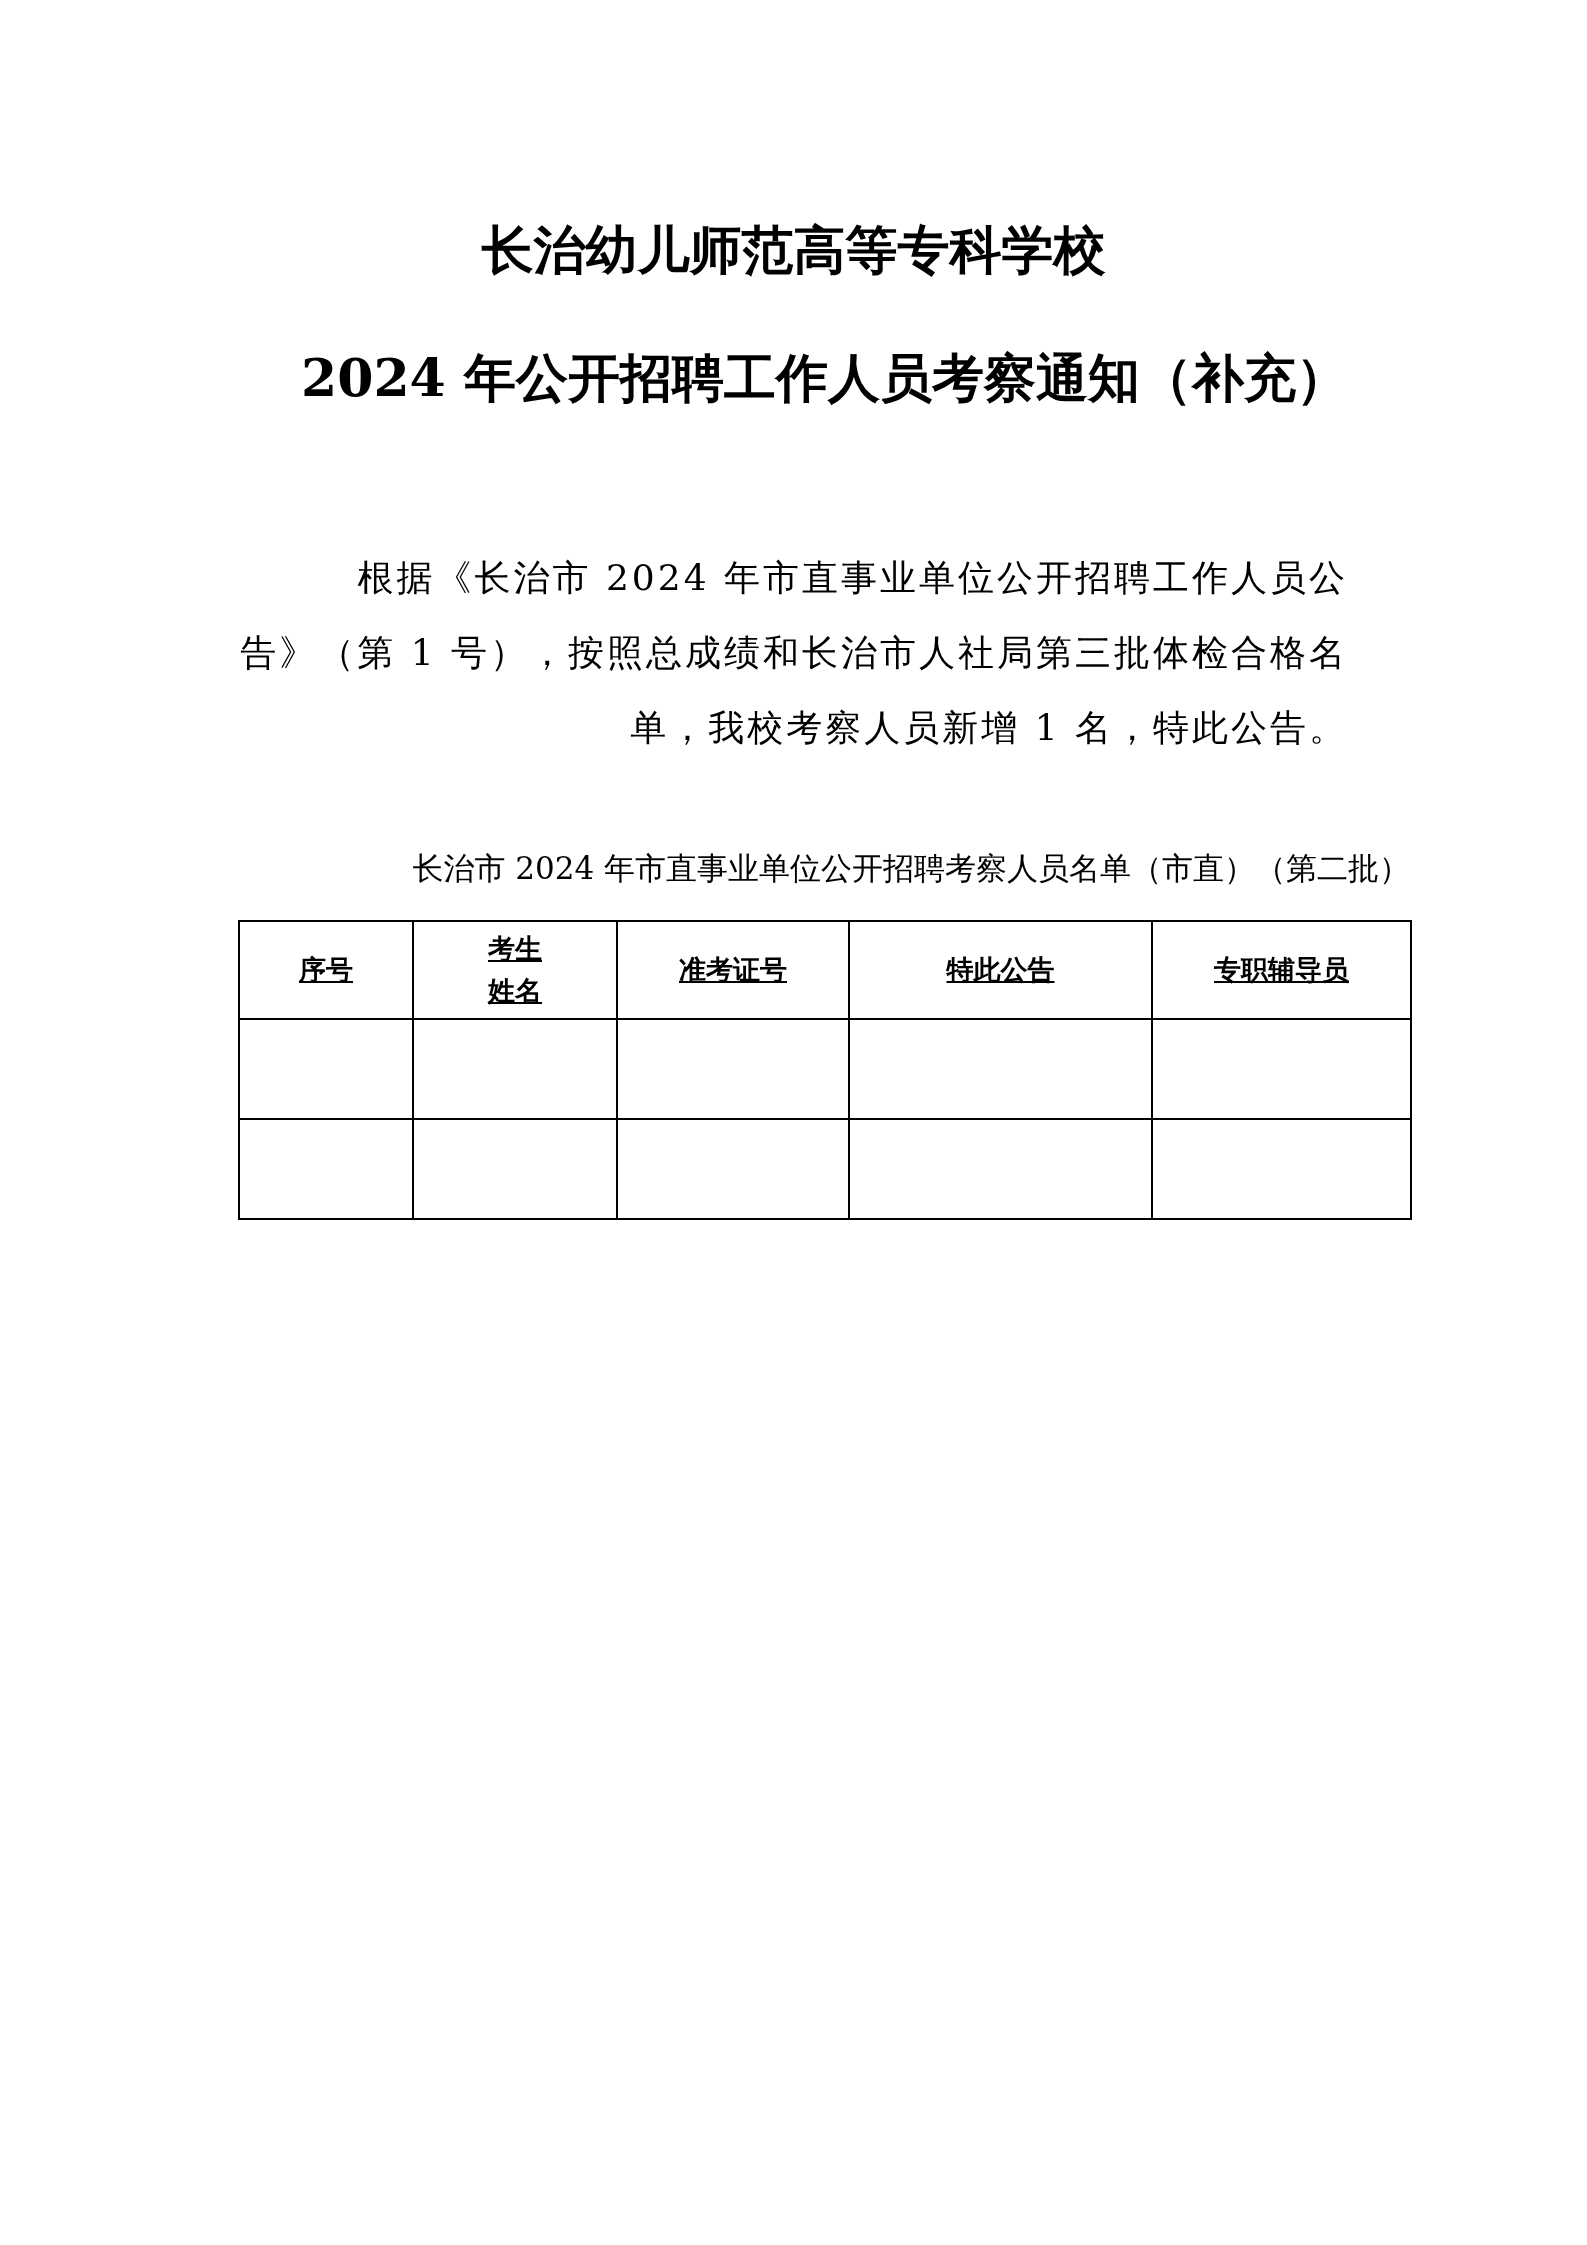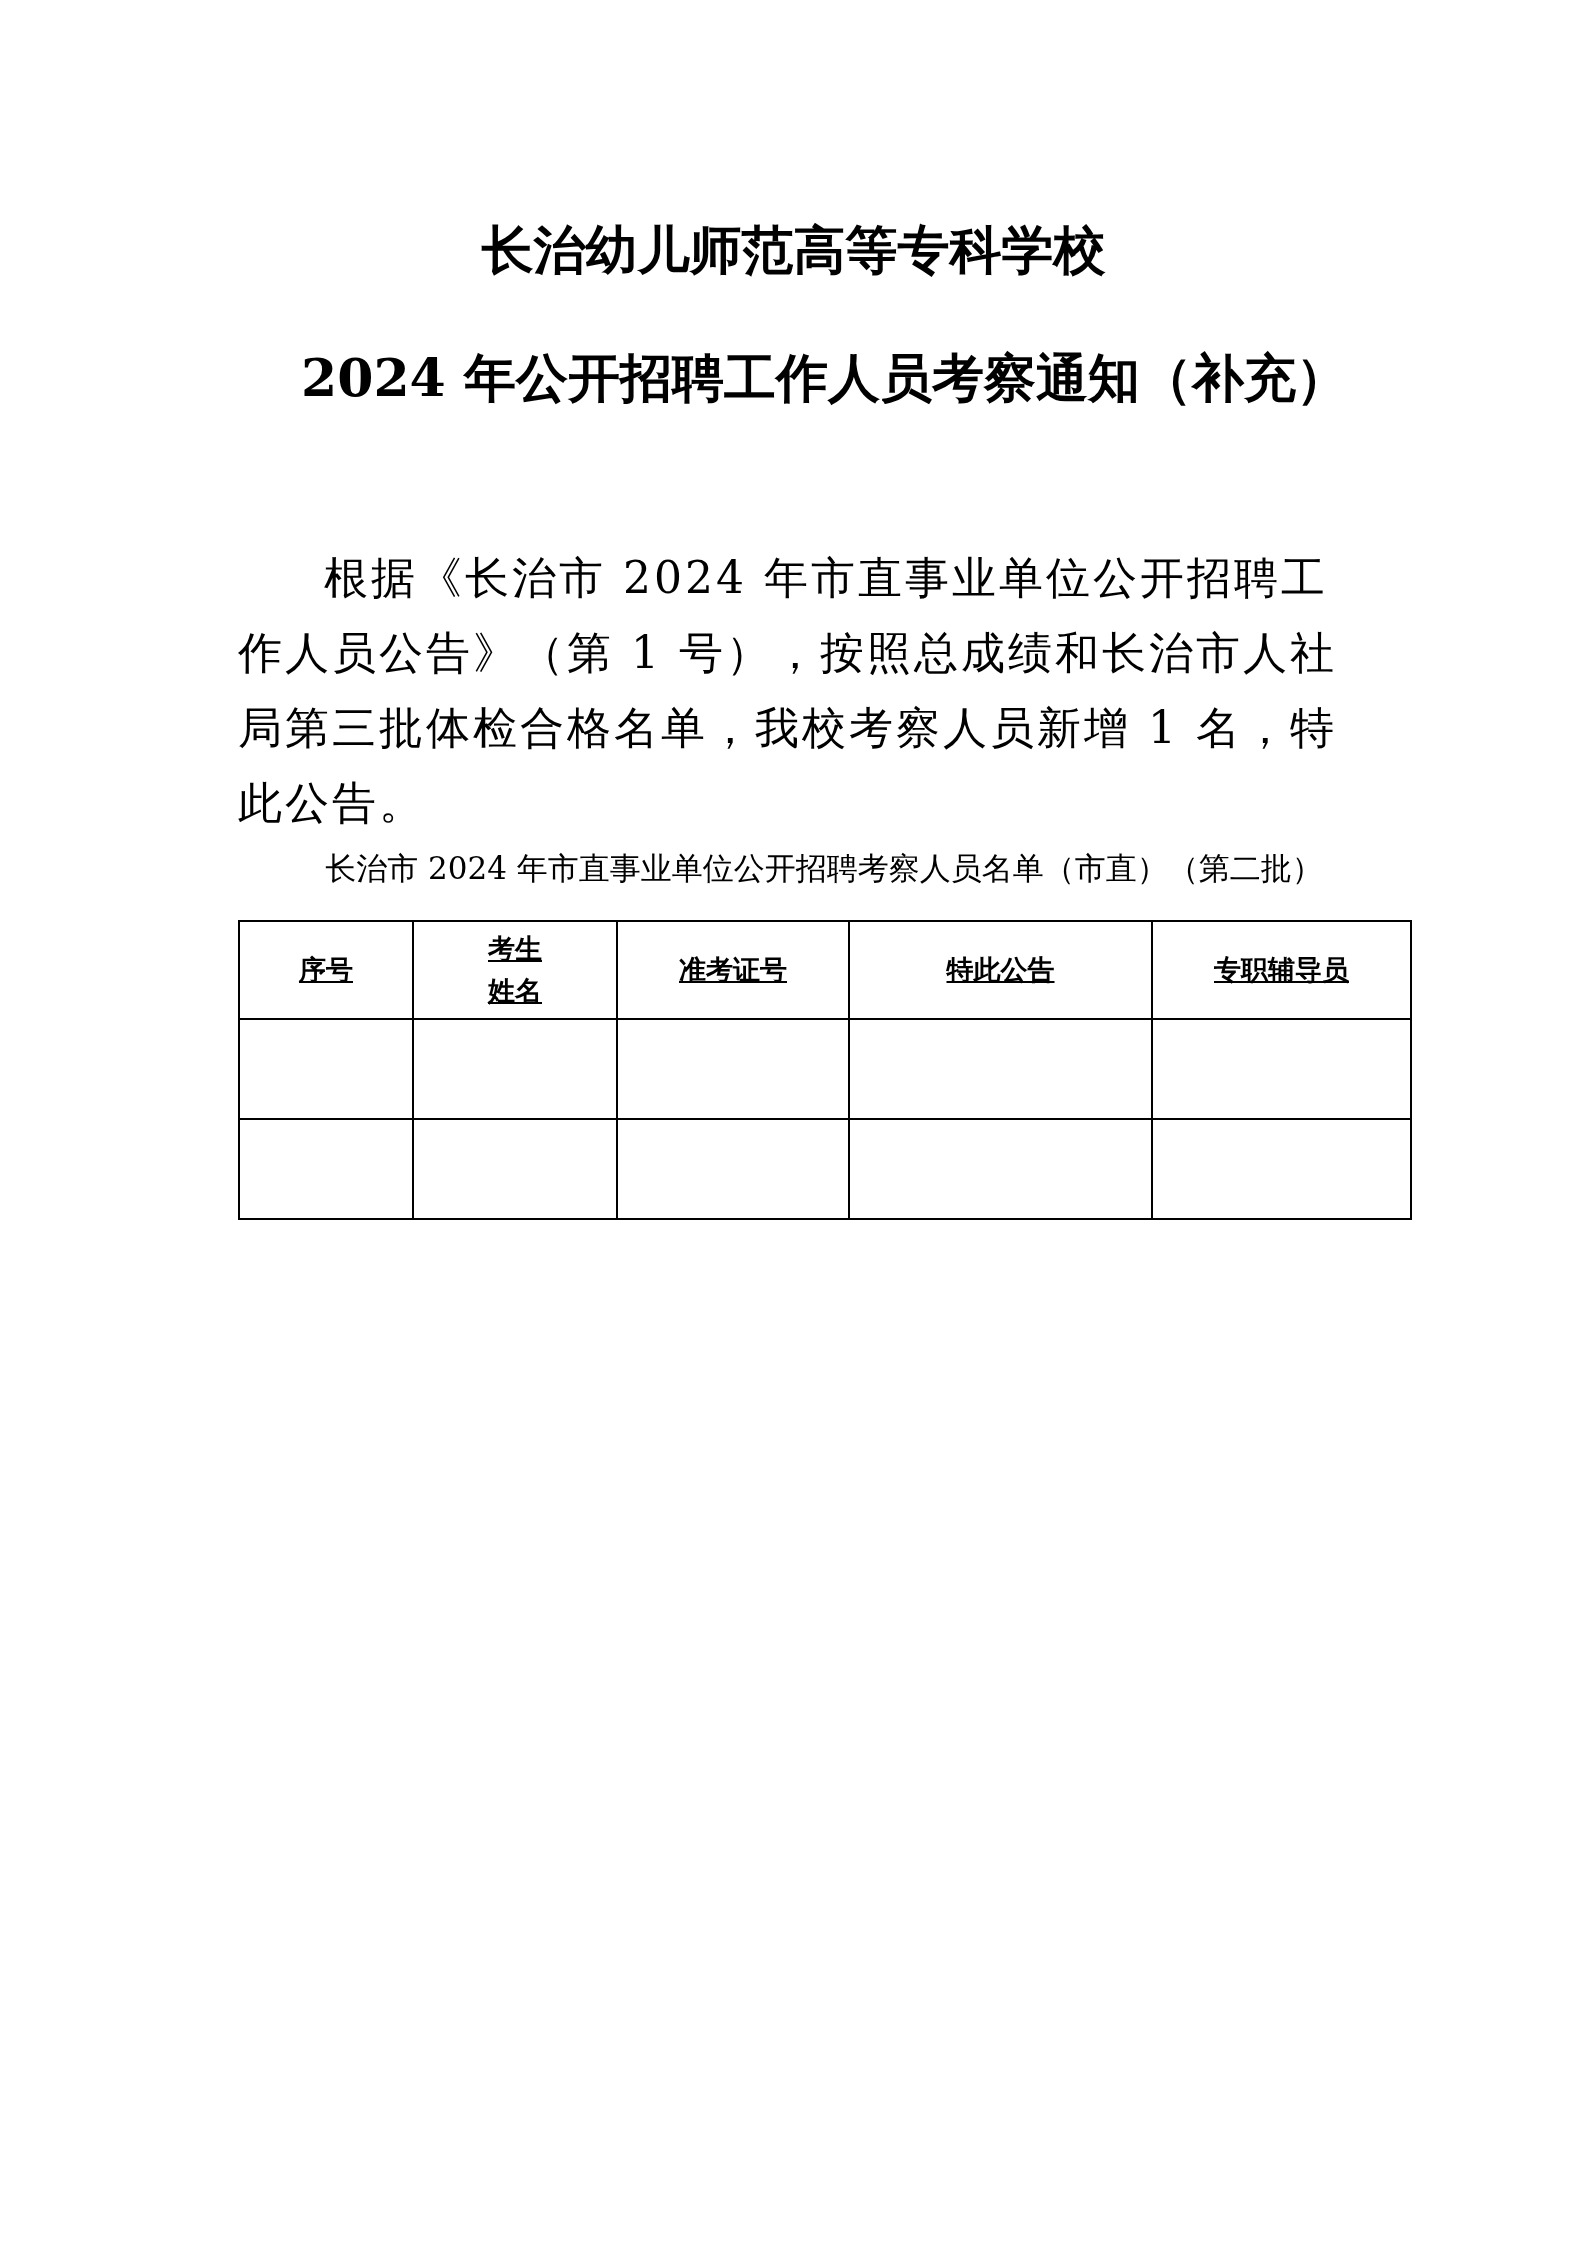--- a/index.html
+++ b/index.html
@@ -3,23 +3,23 @@
 <meta charset="utf-8">
 <style>
   html, body { margin: 0; padding: 0; background: #ffffff; }
   body { width: 1587px; height: 2245px; position: relative; overflow: hidden;
          font-family: "DejaVu Serif", "Liberation Serif", serif; color: #000; }
   .title1, .title2 { position: absolute; left: 0; width: 1587px; text-align: center;
          font-weight: bold; font-family: "DejaVu Serif", "Liberation Serif", serif; }
   .title1 { top: 220px; font-size: 52px; letter-spacing: 0px; line-height: 60px; }
   .title2 { top: 348px; font-size: 52px; line-height: 60px; margin-left: 31px; }
   .para { position: absolute; left: 238px; width: 1110px; top: 540px;
-          font-size: 44px; line-height: 75px; letter-spacing: 3px; }
+          font-size: 36px; line-height: 75px; letter-spacing: 3px; text-align: right; }
   .para .indent { display: inline-block; width: 86px; }
-  .caption { position: absolute; left: 238px; width: 1172px; top: 848px; text-align: center;
+  .caption { position: absolute; left: 238px; width: 1172px; top: 848px; text-align: right;
              font-size: 31px; line-height: 40px; white-space: nowrap; }
   table.roster { position: absolute; left: 238px; top: 920px; border-collapse: collapse;
                  table-layout: fixed; width: 1172px; text-decoration: underline; }
   table.roster td, table.roster th { border: 2px solid #000; text-align: center; vertical-align: middle;
                  padding: 0 8px; font-size: 27px; line-height: 42px; }
   table.roster th { font-weight: bold; height: 96px; }
   table.roster td { height: 98px; }
 </style>
 </head>
 <body>

